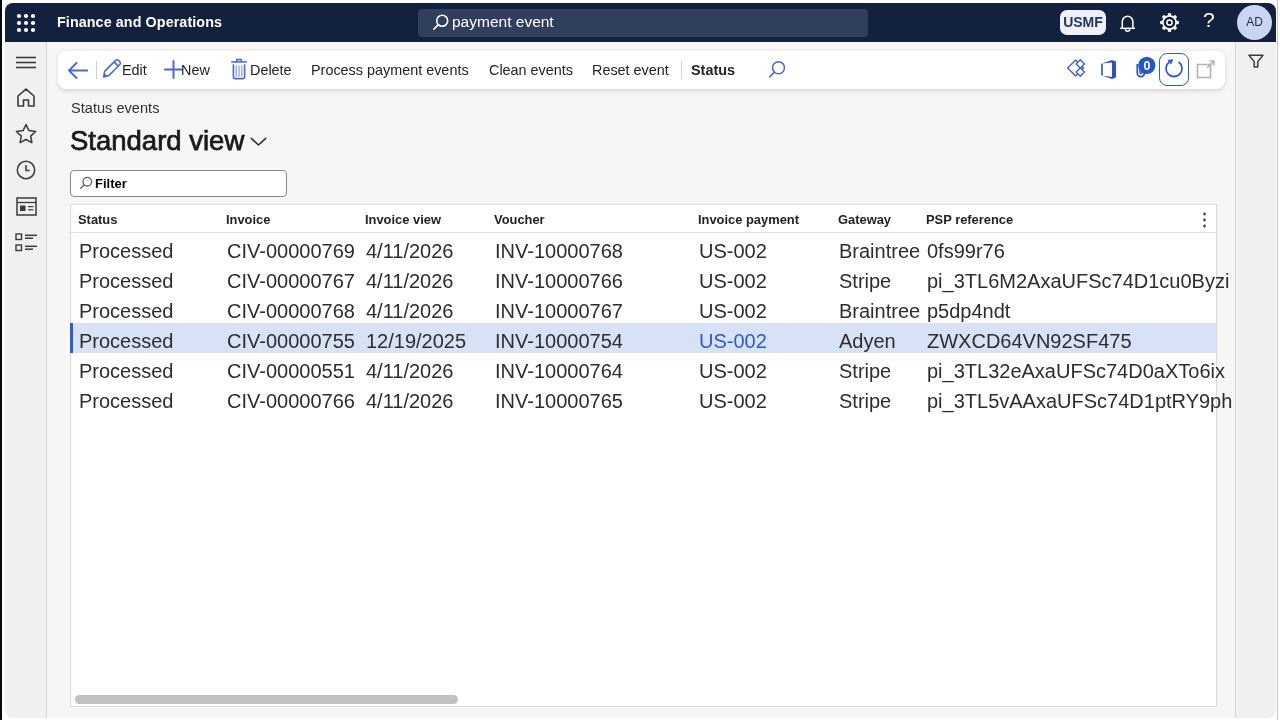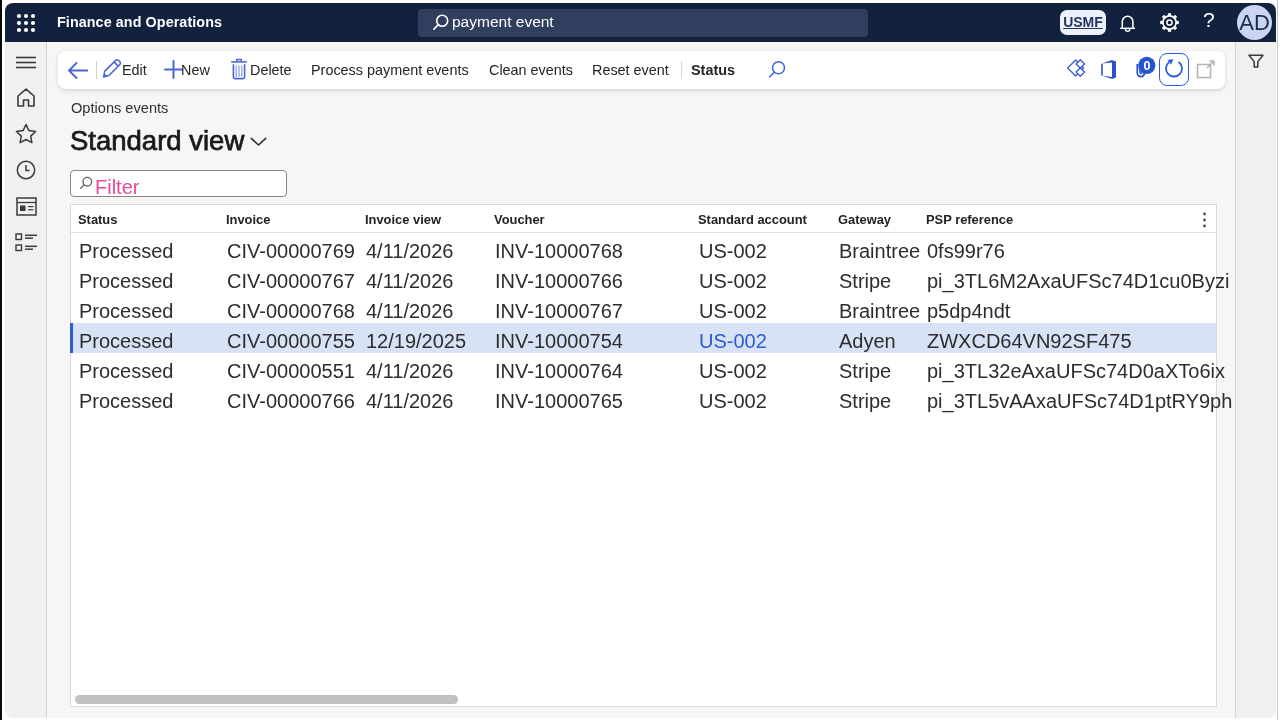--- a/index.html
+++ b/index.html
@@ -15,40 +15,40 @@
 #sidebar-border { left:46px; top:42px; width:1px; height:676px; background:#d6d4d2; }
 #filtercol-border { left:1235px; top:42px; width:1px; height:676px; background:#d6d4d2; }
 #mainbg { left:47px; top:42px; width:1188px; height:676px; background:#f7f6f4; }
 
 
 #waffle { left:15px; top:12px; }
 #apptitle { left:57px; top:14px; color:#fff; font-size:14.3px; font-weight:bold; letter-spacing:.1px; }
 #searchbox { left:418px; top:9px; width:450px; height:28px; background:#303f5d; border-radius:4px; }
 #searchtext { left:452px; top:13px; color:#fff; font-size:15.5px; }
 #usmf { left:1060px; top:10px; width:46px; height:25px; background:#eef1fb; border-radius:7px;
-  color:#23355f; font-size:14px; font-weight:bold; text-align:center; line-height:25px;text-decoration:underline; }
+  color:#23355f; font-size:14px; font-weight:bold; text-align:center; line-height:25px; }
 #qmark { left:1203px; top:8px; color:#fff; font-size:21px; }
 #avatar { left:1237px; top:5px; width:35px; height:35px; border-radius:50%; background:#c9d5f1;
-  color:#1b2b4d; font-size:22px; text-align:center; line-height:35px; }
+  color:#1b2b4d; font-size:12px; text-align:center; line-height:35px; }
 
 
 #actionbar { left:58px; top:51px; width:1167px; height:38px; background:#fff; border-radius:8px;
   box-shadow:0 1.5px 4px rgba(0,0,0,0.13); }
 .ab-item { position:absolute; top:51px; height:38px; line-height:38px; font-size:14.4px; color:#252423; }
 #ab-divider { left:96px; top:61px; width:1px; height:18px; background:#d1cfcd; }
 #funnel { left:1248px; top:54px; }
 
 
 #panel { left:70px; top:204px; width:1147px; height:503px; background:#fff;
   border:1px solid #dcdad8; box-sizing:border-box; }
 #caption { left:71px; top:100px; font-size:14.6px; color:#323130; }
 #viewtitle { left:70px; top:125px; font-size:27.5px; font-weight:normal; -webkit-text-stroke:0.75px #1b1a19; color:#1b1a19; }
 #filterbox { left:70px; top:170px; width:217px; height:27px; border:1px solid #8a8886;
   border-radius:4px; background:#fff; }
-#filterph { left:95px; top:176px; font-size:20px; color:#ec4899; }
+#filterph { left:95px; top:176px; font-size:13px; color:#000000;font-weight:bold; }
 
 
 #gridheadbot { left:71px; top:232px; width:1145px; height:1px; background:#e1dfdd; }
 .hcell { position:absolute; top:212px; font-size:12.9px; font-weight:bold; color:#242322; }
 .row { position:absolute; left:71px; width:1145px; height:30px; }
 .cell { position:absolute; top:7px; font-size:20px; color:#2e2d2c; }
 #selrow { background:#d8e2f7; }
 #selbar { left:70px; top:323px; width:3px; height:30px; background:#2a5cd7; }
 #hscroll { left:75px; top:695px; width:383px; height:9px; background:#c2c1c0; border-radius:5px; }
 </style>
@@ -196,37 +196,37 @@
 </svg>
 <svg class="abs" style="left:1196px;top:60px" width="20" height="19" viewBox="0 0 20 19">
   <path d="M1.5 4.5 L14.5 4.5 L14.5 17.5 L1.5 17.5 Z" fill="none" stroke="#b6b4b2" stroke-width="1.6"></path>
   <path d="M11 8 L18 1 M18 1 L13.5 1 M18 1 L18 5.5" fill="none" stroke="#b6b4b2" stroke-width="1.6"></path>
 </svg>
 <svg class="abs" id="funnel" width="16" height="14" viewBox="0 0 16 14">
   <path d="M1 1.2 L15 1.2 L9.8 7.6 L9.8 13 L6.2 13 L6.2 7.6 Z" fill="none" stroke="#3b3a39" stroke-width="1.5" stroke-linejoin="round"></path>
 </svg>
 
 <div class="abs" id="panel"></div>
-<div class="abs" id="caption">Options events</div>
+<div class="abs" id="caption">Status events</div>
 <div class="abs" id="viewtitle">Standard view</div>
 <svg class="abs" style="left:250px;top:137px" width="17" height="10" viewBox="0 0 17 10">
   <path d="M1.3 1.3 L8.5 8 L15.7 1.3" fill="none" stroke="#32302e" stroke-width="1.6" stroke-linecap="round" stroke-linejoin="round"></path>
 </svg>
 <div class="abs" id="filterbox"></div>
 <svg class="abs" style="left:79px;top:176px" width="14" height="14" viewBox="0 0 14 14">
   <circle cx="8.3" cy="5.7" r="4.3" fill="none" stroke="#605e5c" stroke-width="1.3"></circle>
   <line x1="5" y1="9" x2="1.6" y2="12.4" stroke="#605e5c" stroke-width="1.3" stroke-linecap="round"></line>
 </svg>
 <div class="abs" id="filterph">Filter</div>
 
 <div class="abs hcell" style="left:78px">Status</div>
 <div class="abs hcell" style="left:226px">Invoice</div>
 <div class="abs hcell" style="left:365px">Invoice view</div>
 <div class="abs hcell" style="left:494px">Voucher</div>
-<div class="abs hcell" style="left:698px">Standard account</div>
+<div class="abs hcell" style="left:698px">Invoice payment</div>
 <div class="abs hcell" style="left:838px">Gateway</div>
 <div class="abs hcell" style="left:926px">PSP reference</div>
 <svg class="abs" style="left:1202px;top:212px" width="5" height="16" viewBox="0 0 5 16">
   <g fill="#4a4845">
       <circle cx="2.5" cy="2" r="1.4"></circle>
       <circle cx="2.5" cy="8" r="1.4"></circle>
       <circle cx="2.5" cy="14" r="1.4"></circle>
     </g>
 </svg>
 <div class="abs" id="gridheadbot"></div>

